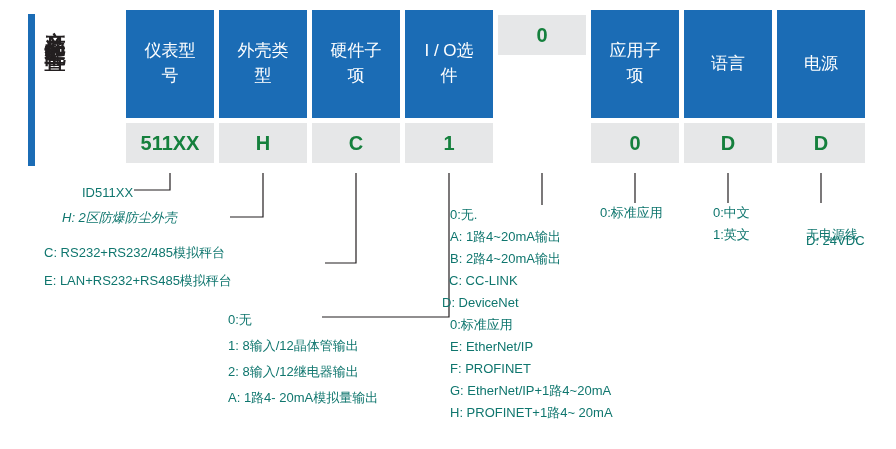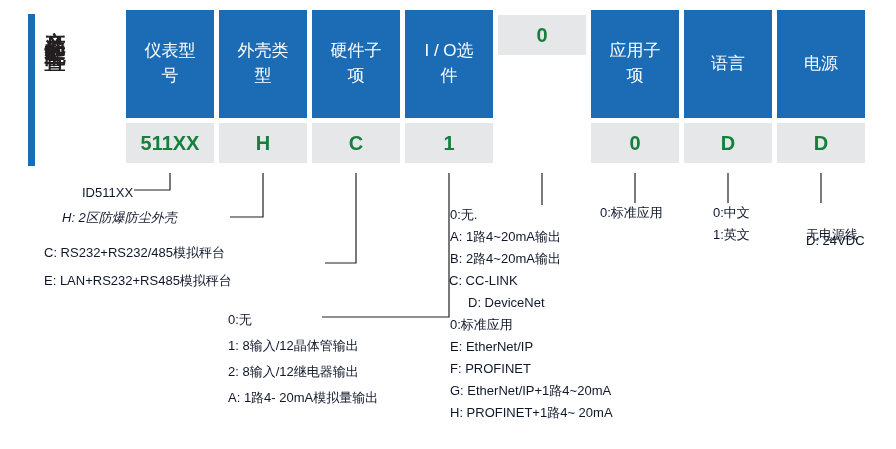--- a/index.html
+++ b/index.html
@@ -39,21 +39,21 @@
   .col-code{
     background:#e6e7e8;color:#15803d;height:40px;margin-top:5px;
     display:flex;align-items:center;justify-content:center;
     font-size:20px;font-weight:bold;
   }
   .clear{clear:both;}
   
   #leaders{position:absolute;left:0;top:0;width:896px;height:449px;pointer-events:none;}
   
   .note{
-    position:absolute;font-size:13px;line-height:1.55;color:#0f172a;white-space:nowrap;
+    position:absolute;font-size:13px;line-height:1.55;color:#0f766e;white-space:nowrap;
   }
 </style>
 </head>
 <body>
 
 <div id="title-block">
   <div id="title-bar"></div>
   <div id="title-text">产品选型配置</div>
 </div>
 
@@ -131,21 +131,21 @@
 
 <div class="note" style="left:228px;top:310px;">0:无</div>
 <div class="note" style="left:228px;top:336px;text-align:center;">1: 8输入/12晶体管输出</div>
 <div class="note" style="left:228px;top:362px;">2: 8输入/12继电器输出</div>
 <div class="note" style="left:228px;top:388px;">A: 1路4- 20mA模拟量输出</div>
 
 <div class="note" style="left:450px;top:205px;">0:无.</div>
 <div class="note" style="left:450px;top:227px;">A: 1路4~20mA输出</div>
 <div class="note" style="left:450px;top:249px;">B: 2路4~20mA输出</div>
 <div class="note" style="left:449px;top:271px;">C: CC-LINK</div>
-<div class="note" style="left:468px;top:293px;text-align:center;">D: DeviceNet</div>
+<div class="note" style="left:442px;top:293px;text-align:center;">D: DeviceNet</div>
 <div class="note" style="left:450px;top:315px;">0:标准应用</div>
 <div class="note" style="left:450px;top:337px;">E: EtherNet/IP</div>
 <div class="note" style="left:450px;top:359px;">F: PROFINET</div>
 <div class="note" style="left:450px;top:381px;">G: EtherNet/IP+1路4~20mA</div>
 <div class="note" style="left:450px;top:403px;">H: PROFINET+1路4~ 20mA</div>
 
 <div class="note" style="left:600px;top:203px;">0:标准应用</div>
 
 <div class="note" style="left:713px;top:203px;">0:中文</div>
 <div class="note" style="left:713px;top:225px;">1:英文</div>

